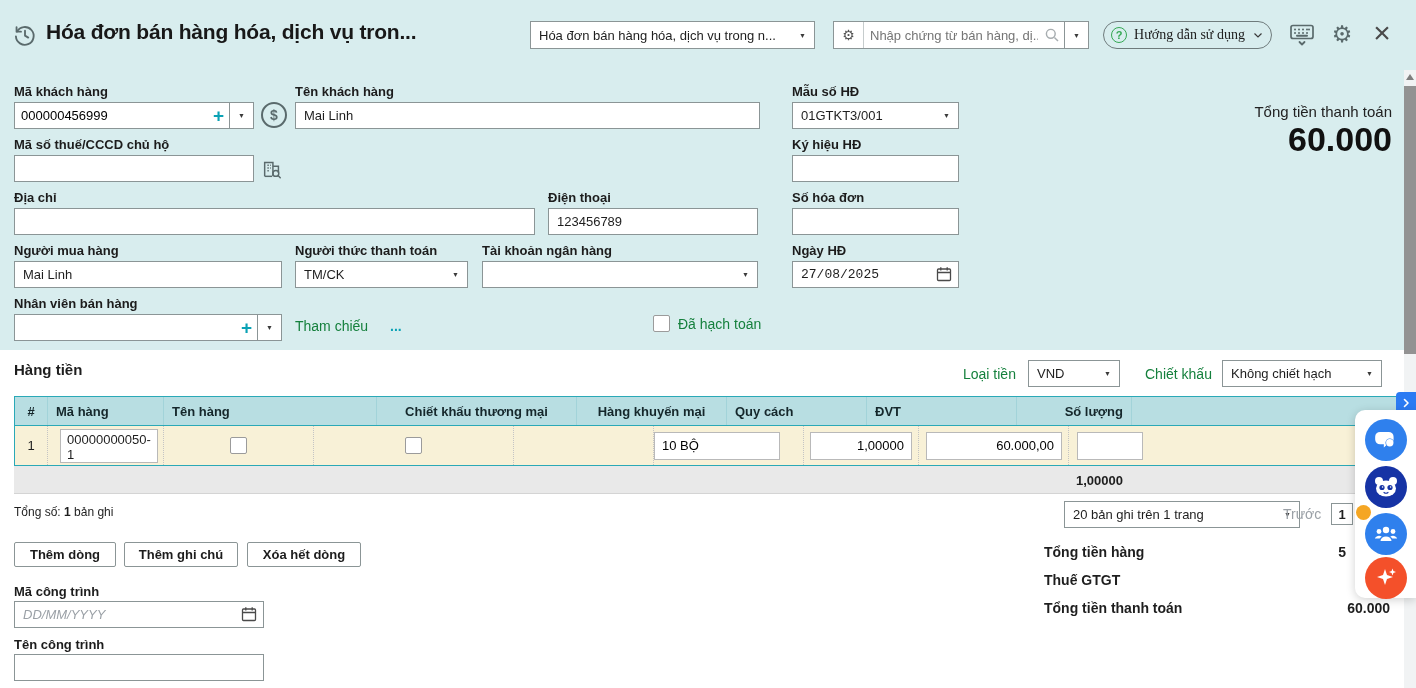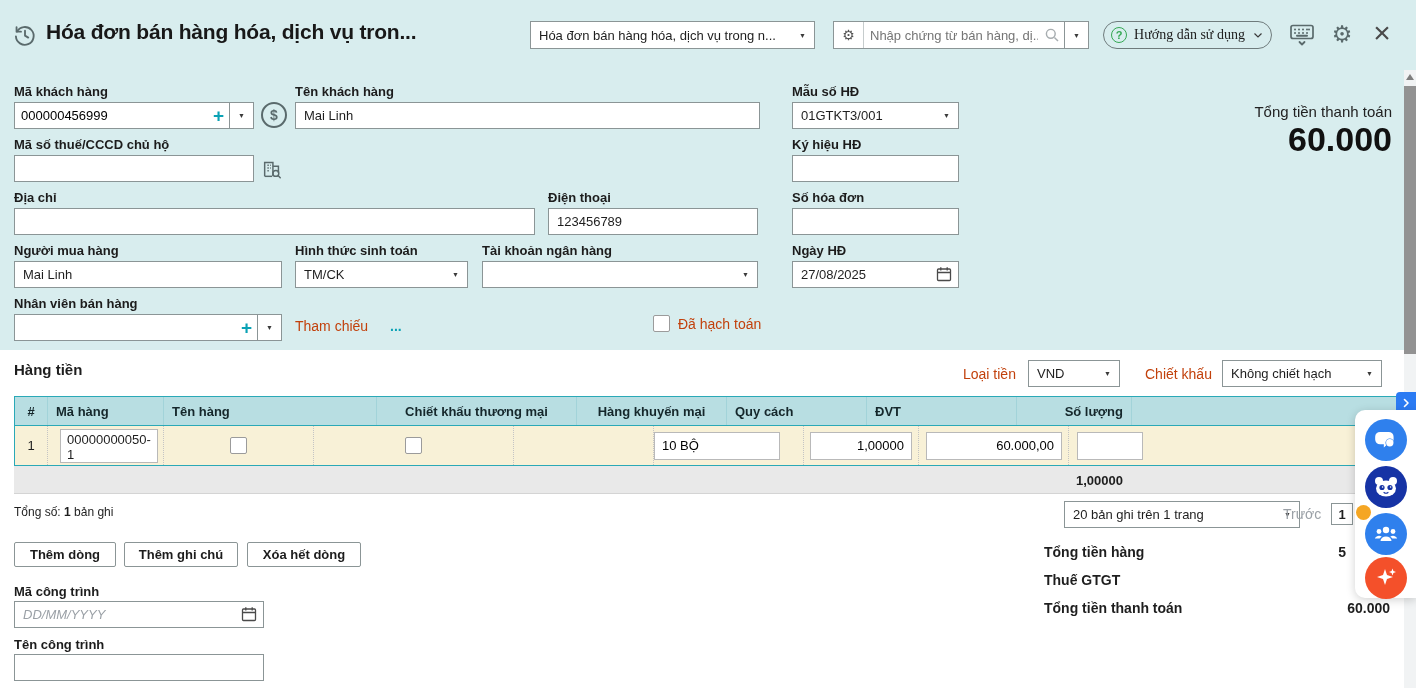--- a/index.html
+++ b/index.html
@@ -1,21 +1,21 @@
 <!DOCTYPE html>
 <html><head>
 <meta charset="utf-8">
 <style>
 *{box-sizing:border-box;margin:0;padding:0}
 html,body{width:1416px;height:688px;overflow:hidden}
 body{position:relative;font-family:"Liberation Sans","DejaVu Sans",sans-serif;color:#1e1e1e;background:#fff;font-size:13px}
 .top-region{position:absolute;left:0;top:0;width:1416px;height:350px;background:#d8edee}
 .title{position:absolute;left:46px;top:20px;font-size:21px;font-weight:bold;color:#181818;letter-spacing:-.2px}
 .lbl{position:absolute;font-size:13px;font-weight:bold;color:#1c1c1c;white-space:nowrap}
-.txt{position:absolute;font-size:14px;color:#c2410c;white-space:nowrap}
+.txt{position:absolute;font-size:14px;color:#15803d;white-space:nowrap}
 .inp{position:absolute;height:27px;border:1px solid #8b9596;background:#fff;font-family:"Liberation Sans","DejaVu Sans",sans-serif;font-size:13px;padding:0 8px;color:#1e1e1e;outline:none}
 .inp::placeholder{color:#9aa0a6;font-style:italic}
 .sel{position:absolute;height:27px;border:1px solid #8b9596;background:#fff;display:flex;align-items:center;padding:0 8px;cursor:pointer}
 .sel span.v{font-size:13px;overflow:hidden;white-space:nowrap}
 .car{margin-left:auto;font-size:7px;color:#3a3a3a;padding-left:6px}
 .grp{position:absolute;height:27px;border:1px solid #8b9596;background:#fff;display:flex;align-items:center}
 .gin{flex:1;min-width:0;border:none;outline:none;font-family:inherit;font-size:13px;padding:0 6px;background:transparent}
 .plus{color:#0aa2b5;font-size:19px;font-weight:bold;padding:0 5px;cursor:pointer;line-height:24px}
 .gdd{width:24px;align-self:stretch;border-left:1px solid #8b9596;display:flex;align-items:center;justify-content:center;cursor:pointer}
 .gdd .car{margin:0;padding:0}
@@ -152,35 +152,35 @@
 
 <span class="lbl" style="left:548px;top:190px">Điện thoại</span>
 <input class="inp" style="left: 548px; top: 208px; width: 210px;" value="123456789">
 
 <span class="lbl" style="left:792px;top:190px">Số hóa đơn</span>
 <input class="inp" style="left: 792px; top: 208px; width: 167px;" value="">
 
 <span class="lbl" style="left:14px;top:243px">Người mua hàng</span>
 <input class="inp" style="left: 14px; top: 261px; width: 268px;" value="Mai Linh">
 
-<span class="lbl" style="left:295px;top:243px">Hình thức sinh toán</span>
+<span class="lbl" style="left:295px;top:243px">Người thức thanh toán</span>
 <div class="sel" style="left:295px;top:261px;width:173px">
   <span class="v">TM/CK</span>
   <span class="car">▼</span>
 </div>
 
 <span class="lbl" style="left:482px;top:243px">Tài khoản ngân hàng</span>
 <div class="sel" style="left:482px;top:261px;width:276px">
   <span class="v"></span>
   <span class="car">▼</span>
 </div>
 
 <span class="lbl" style="left:792px;top:243px">Ngày HĐ</span>
 <div style="position:absolute;left:792px;top:261px;width:167px;height:27px">
-  <input class="inp" style="left: 0px; top: 0px; width: 167px; padding-right: 28px;" value="27/08/2025">
+  <input class="inp" style="left: 0px; top: 0px; width: 167px; padding-right: 28px; font-family: Liberation Mono, monospace;" value="27/08/2025">
   <span style="position:absolute;right:7px;top:5px;cursor:pointer">
     <svg width="16" height="16" viewBox="0 0 16 16" fill="none" stroke="#4a4a4a" stroke-width="1.3">
         <rect x="1.5" y="3" width="13" height="11.5" rx="1"></rect>
         <path d="M4.8 1.2v3.2M11.2 1.2v3.2M1.5 6.5h13"></path>
       </svg>
   </span>
 </div>
 
 <span class="lbl" style="left:14px;top:296px">Nhân viên bán hàng</span>
 <div class="grp" style="left:14px;top:314px;width:268px">

